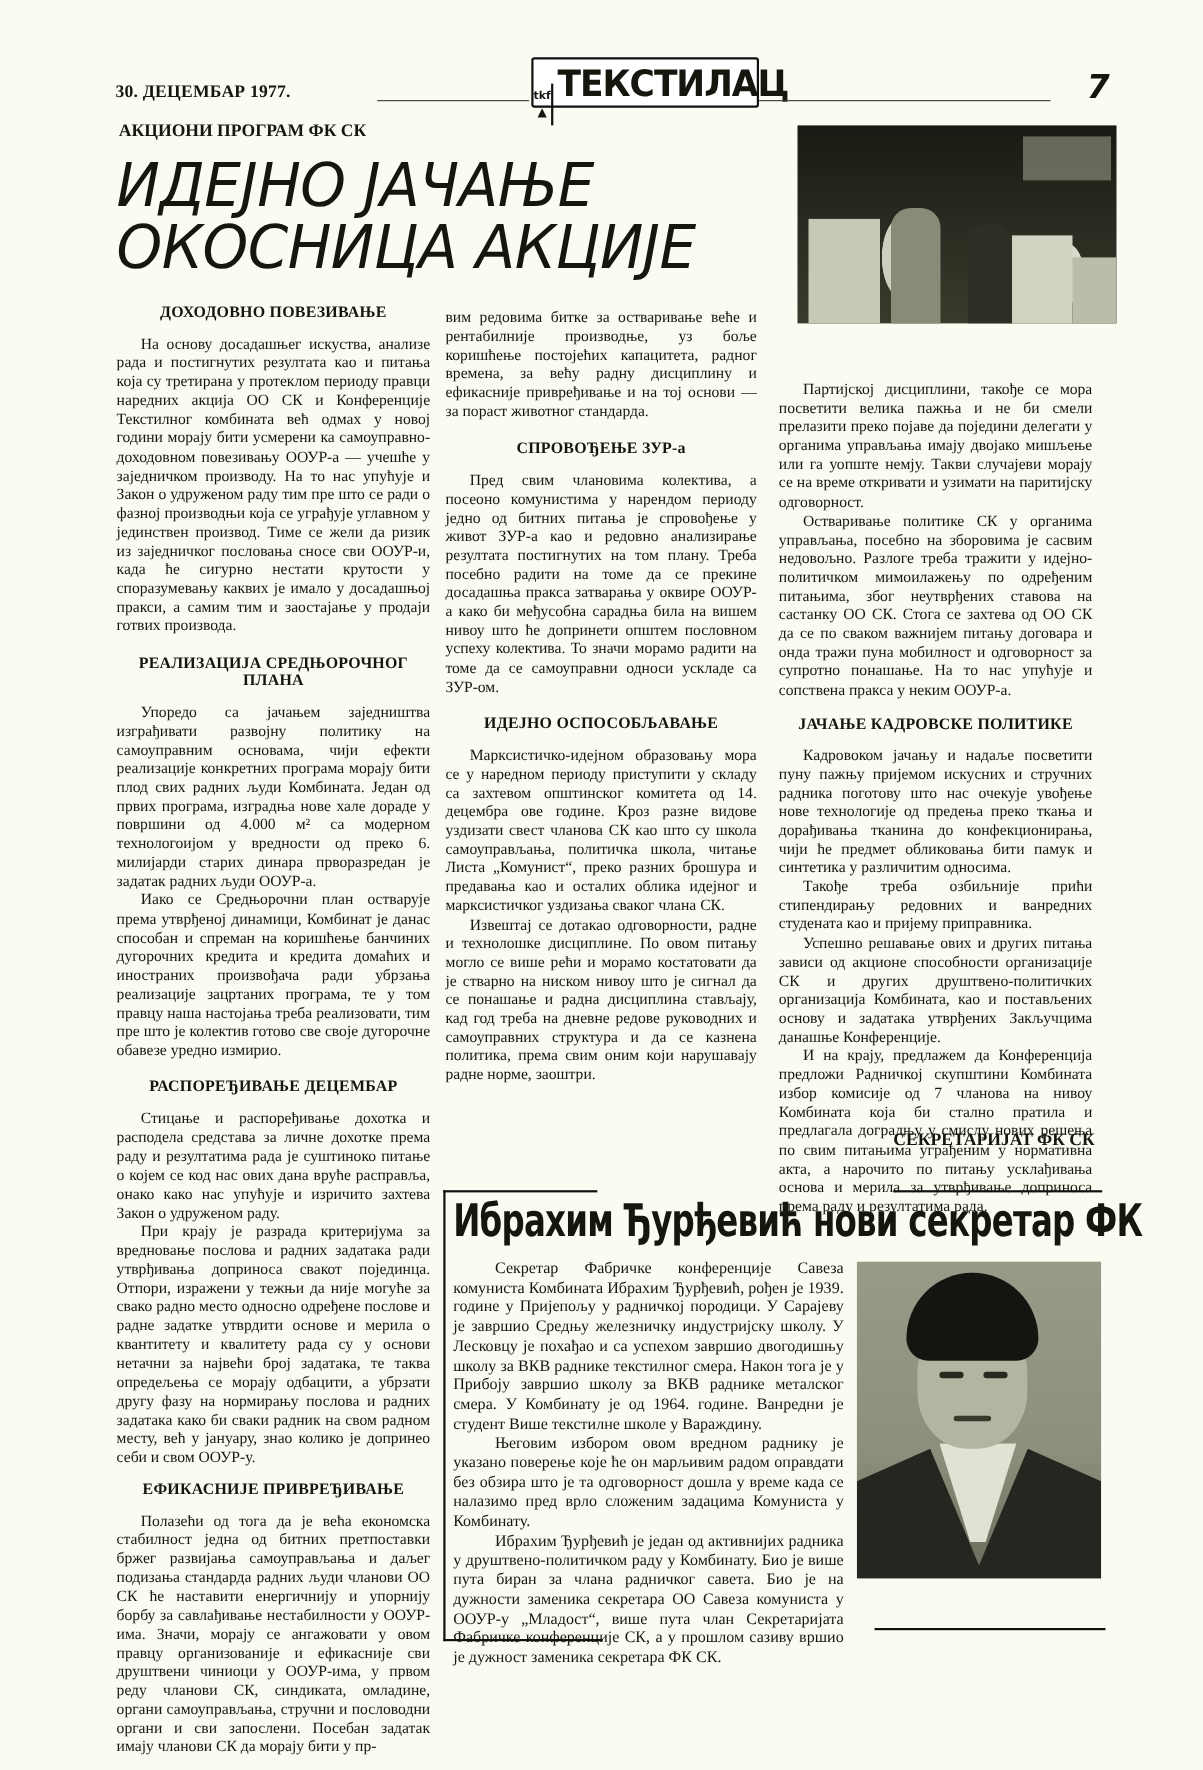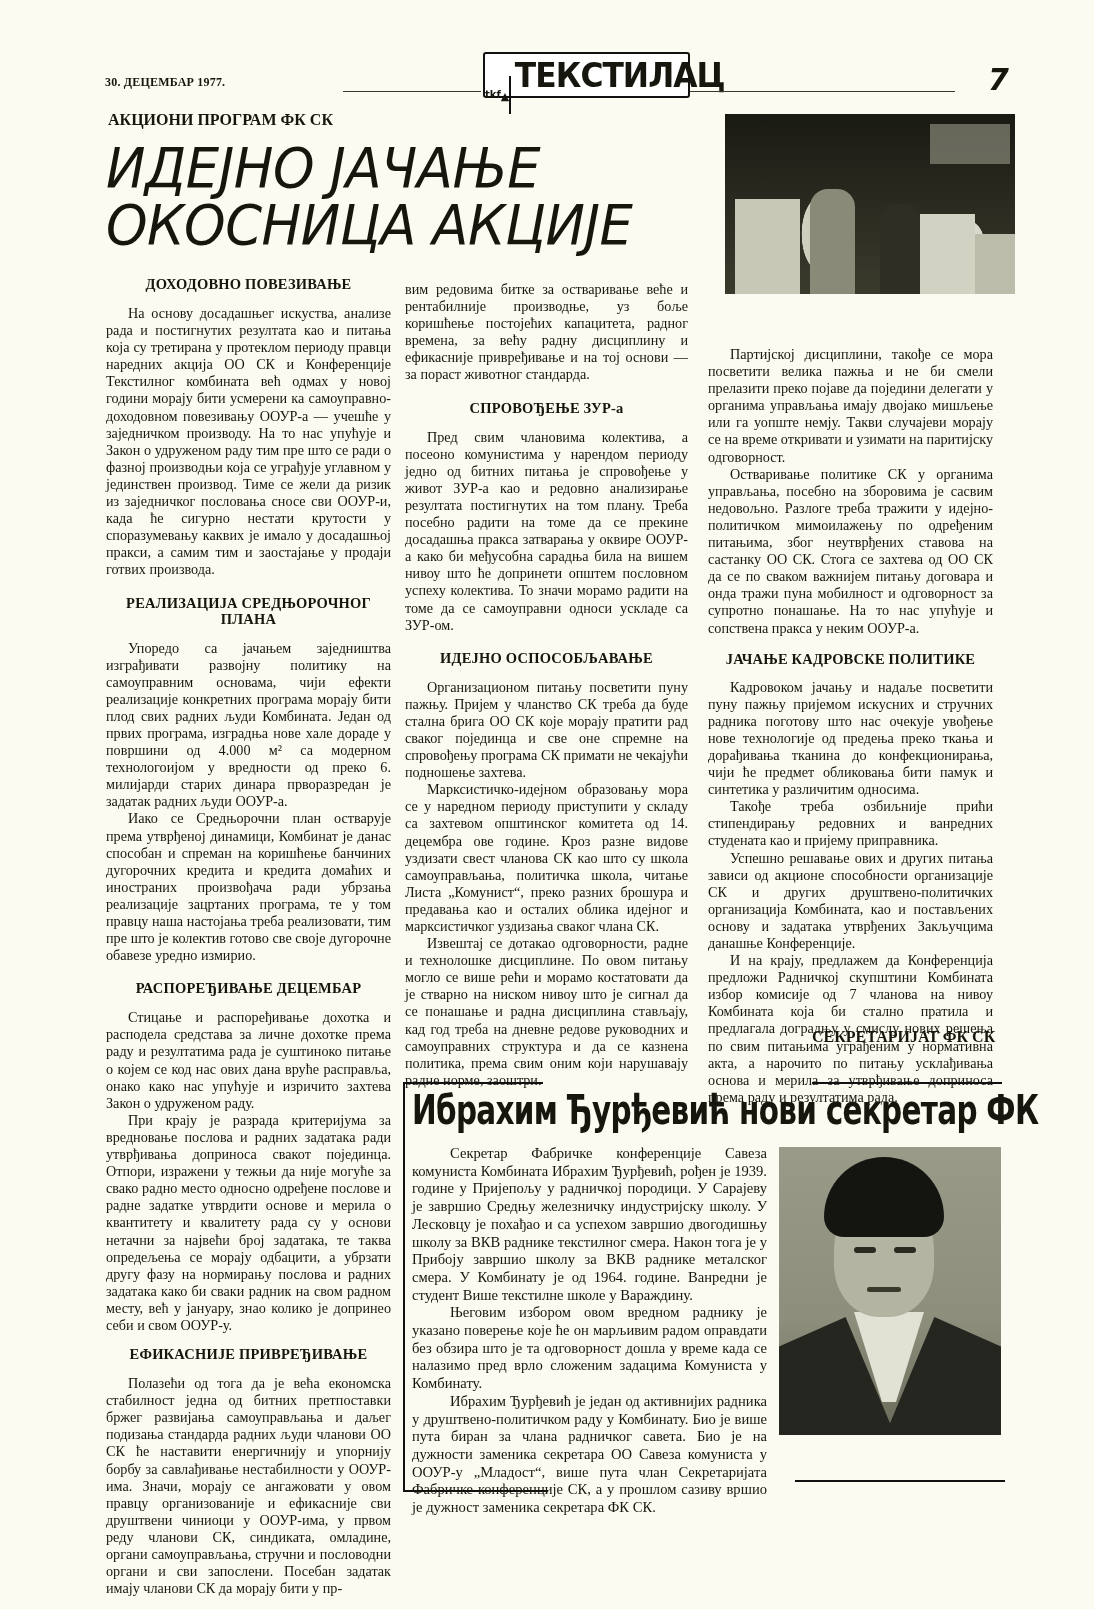--- a/index.html
+++ b/index.html
@@ -4,24 +4,24 @@
 <style>
   html, body { margin: 0; padding: 0; }
   body {
     width: 1094px; height: 1609px; position: relative; overflow: hidden;
     background: #fbfbf1;
     font-family: "DejaVu Serif", serif;
     color: #16160e;
   }
   .abs { position: absolute; }
   
-  .date { left: 105px; top: 75px; font-family: "Liberation Serif", serif; font-weight: bold; font-size: 12px; letter-spacing: 0.2px; }
+  .date { left: 105px; top: 75px; font-family: "Liberation Serif", serif; font-weight: bold; font-size: 16px; letter-spacing: 0.2px; }
   .rule-top { height: 1px; background: #3a3a2a; top: 91px; }
   .logo { left: 483px; top: 52px; width: 203px; height: 42px; border: 2px solid #111; border-radius: 3px; display: flex; align-items: center; background: #fff; }
-  .logo-mark { width: 32px; height: 38px; border-right: 2px solid #111; display: flex; flex-direction: row; align-items: center; justify-content: center; font-family: "DejaVu Sans", sans-serif; font-size: 10px; font-weight: bold; line-height: 1; margin-top: 40px; }
+  .logo-mark { width: 32px; height: 38px; border-right: 2px solid #111; display: flex; flex-direction: column; align-items: center; justify-content: center; font-family: "DejaVu Sans", sans-serif; font-size: 10px; font-weight: bold; line-height: 1; margin-top: 40px; }
   .logo-mark .tri { font-size: 11px; margin-top: 3px; }
   .logo-text { font-family: "DejaVu Sans", sans-serif; font-weight: bold; font-size: 33px; letter-spacing: -1px; padding-left: 4px; transform: scaleX(0.95); transform-origin: left; }
   .page-num { left: 988px; top: 62px; font-family: "DejaVu Sans", sans-serif; font-weight: bold; font-size: 30px; font-style: italic; }
   .kicker { left: 108px; top: 111px; font-family: "Liberation Serif", serif; font-weight: bold; font-size: 16px; }
   .headline { left: 106px; top: 140px; width: 600px; font-family: "DejaVu Sans", sans-serif; font-style: italic; font-size: 55px; line-height: 57px; letter-spacing: -0.5px; transform: scaleX(0.96); transform-origin: left; }
   
   .photo1 { left: 725px; top: 114px; width: 290px; height: 180px; background:
       radial-gradient(ellipse 30px 60px at 95px 120px, #cfcfc0 0%, #cfcfc0 60%, transparent 62%),
       radial-gradient(ellipse 25px 45px at 245px 135px, #d8d8cc 0%, #d8d8cc 60%, transparent 62%),
       linear-gradient(180deg, #1a1a14 0%, #2a2a20 50%, #3a3a2c 100%);
@@ -111,21 +111,20 @@
 
 <div class="abs col c2" style="top:281px;">
   <p style="text-indent:0">вим редовима битке за остваривање веће и рентабилније производње, уз боље коришћење постојећих капацитета, радног времена, за већу радну дисциплину и ефикасније привређивање и на тој основи — за пораст животног стандарда.</p>
   <div style="height:16px"></div>
   <h3>СПРОВОЂЕЊЕ ЗУР-а</h3>
   <div style="height:13px"></div>
   <p>Пред свим члановима колектива, а посеоно комунистима у нарендом периоду једно од битних питања је спровођење у живот ЗУР-а као и редовно анализирање резултата постигнутих на том плану. Треба посебно радити на томе да се прекине досадашња пракса затварања у оквире ООУР-а како би међусобна сарадња била на вишем нивоу што ће допринети општем пословном успеху колектива. То значи морамо радити на томе да се самоуправни односи ускладе са ЗУР-ом.</p>
   <div style="height:16px"></div>
   <h3>ИДЕЈНО ОСПОСОБЉАВАЊЕ</h3>
   <div style="height:13px"></div>
-  <p>Организационом питању посветити пуну пажњу. Пријем у чланство СК треба да буде стална брига ОО СК које морају пратити рад сваког појединца и све оне спремне на спровођењу програма СК примати не чекајући подношење захтева.</p>
   <p>Марксистичко-идејном образовању мора се у наредном периоду приступити у складу са захтевом општинског комитета од 14. децембра ове године. Кроз разне видове уздизати свест чланова СК као што су школа самоуправљања, политичка школа, читање Листа „Комунист“, преко разних брошура и предавања као и осталих облика идејног и марксистичког уздизања сваког члана СК.</p>
   <p>Извештај се дотакао одговорности, радне и технолошке дисциплине. По овом питању могло се више рећи и морамо костатовати да је стварно на ниском нивоу што је сигнал да се понашање и радна дисциплина стављају, кад год треба на дневне редове руководних и самоуправних структура и да се казнена политика, према свим оним који нарушавају радне норме, заоштри.</p>
 </div>
 
 <div class="abs col c3" style="top:310px;margin-top:36px;">
   <p>Партијској дисциплини, такође се мора посветити велика пажња и не би смели прелазити преко појаве да поједини делегати у органима управљања имају двојако мишљење или га уопште немју. Такви случајеви морају се на време откривати и узимати на паритијску одговорност.</p>
   <p>Остваривање политике СК у органима управљања, посебно на зборовима је сасвим недовољно. Разлоге треба тражити у идејно-политичком мимоилажењу по одређеним питањима, због неутврђених ставова на састанку ОО СК. Стога се захтева од ОО СК да се по сваком важнијем питању договара и онда тражи пуна мобилност и одговорност за супротно понашање. На то нас упућује и сопствена пракса у неким ООУР-а.</p>
   <div style="height:14px"></div>
   <h3>ЈАЧАЊЕ КАДРОВСКЕ ПОЛИТИКЕ</h3>
   <div style="height:12px"></div>

